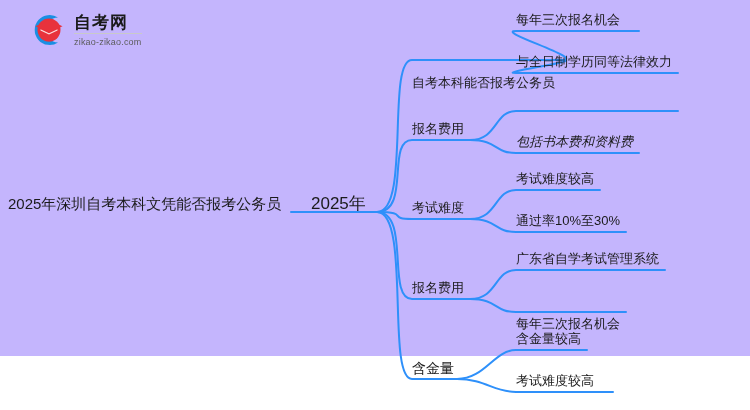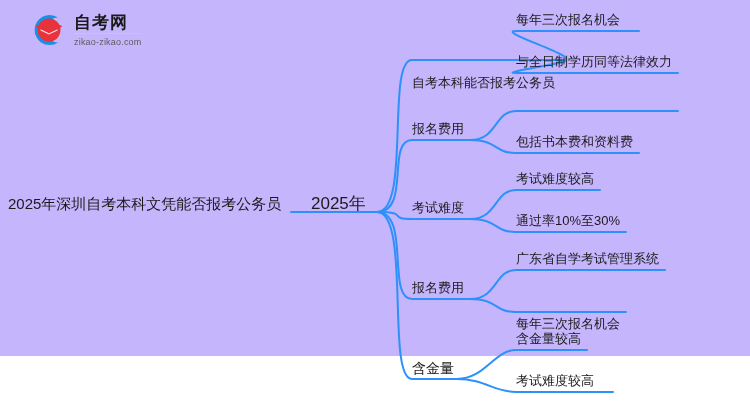--- a/index.html
+++ b/index.html
@@ -129,21 +129,21 @@
   </div>
 
   <div class="node node-root">2025年深圳自考本科文凭能否报考公务员</div>
 
   <div class="node node-center">2025年</div>
 
 <div class="node node-l1" style="left: 412px; top: 42px; font-size: 13px; margin-top: 34px;">自考本科能否报考公务员</div>
     <div class="node node-l2" style="left: 516px; top: 13px; font-size: 13px;">每年三次报名机会</div>
     <div class="node node-l2" style="left: 516px; top: 55px; font-size: 13px;">与全日制学历同等法律效力</div>
     <div class="node node-l1" style="left: 412px; top: 122px; font-size: 13px;">报名费用</div>
-    <div class="node node-l2" style="left: 516px; top: 135px; font-size: 13px;">包括书本费和资料费</div>
+    <div class="node node-l2" style="left: 516px; top: 135px; font-size: 13px; font-style: italic;">包括书本费和资料费</div>
     <div class="node node-l1" style="left: 412px; top: 201px; font-size: 13px;">考试难度</div>
     <div class="node node-l2" style="left: 516px; top: 172px; font-size: 13px;">考试难度较高</div>
     <div class="node node-l2" style="left: 516px; top: 214px; font-size: 13px;">通过率10%至30%</div>
     <div class="node node-l1" style="left: 412px; top: 281px; font-size: 13px;">报名费用</div>
     <div class="node node-l2" style="left: 516px; top: 252px; font-size: 13px;">广东省自学考试管理系统</div>
     <div class="node node-l2" style="left: 516px; top: 294px; font-size: 13px; margin-top: 23px;">每年三次报名机会</div>
     <div class="node node-l1" style="left: 412px; top: 361px; font-size: 14px;">含金量</div>
     <div class="node node-l2" style="left: 516px; top: 332px; font-size: 13px;">含金量较高</div>
     <div class="node node-l2" style="left: 516px; top: 374px; font-size: 13px;">考试难度较高</div>
   </div>

